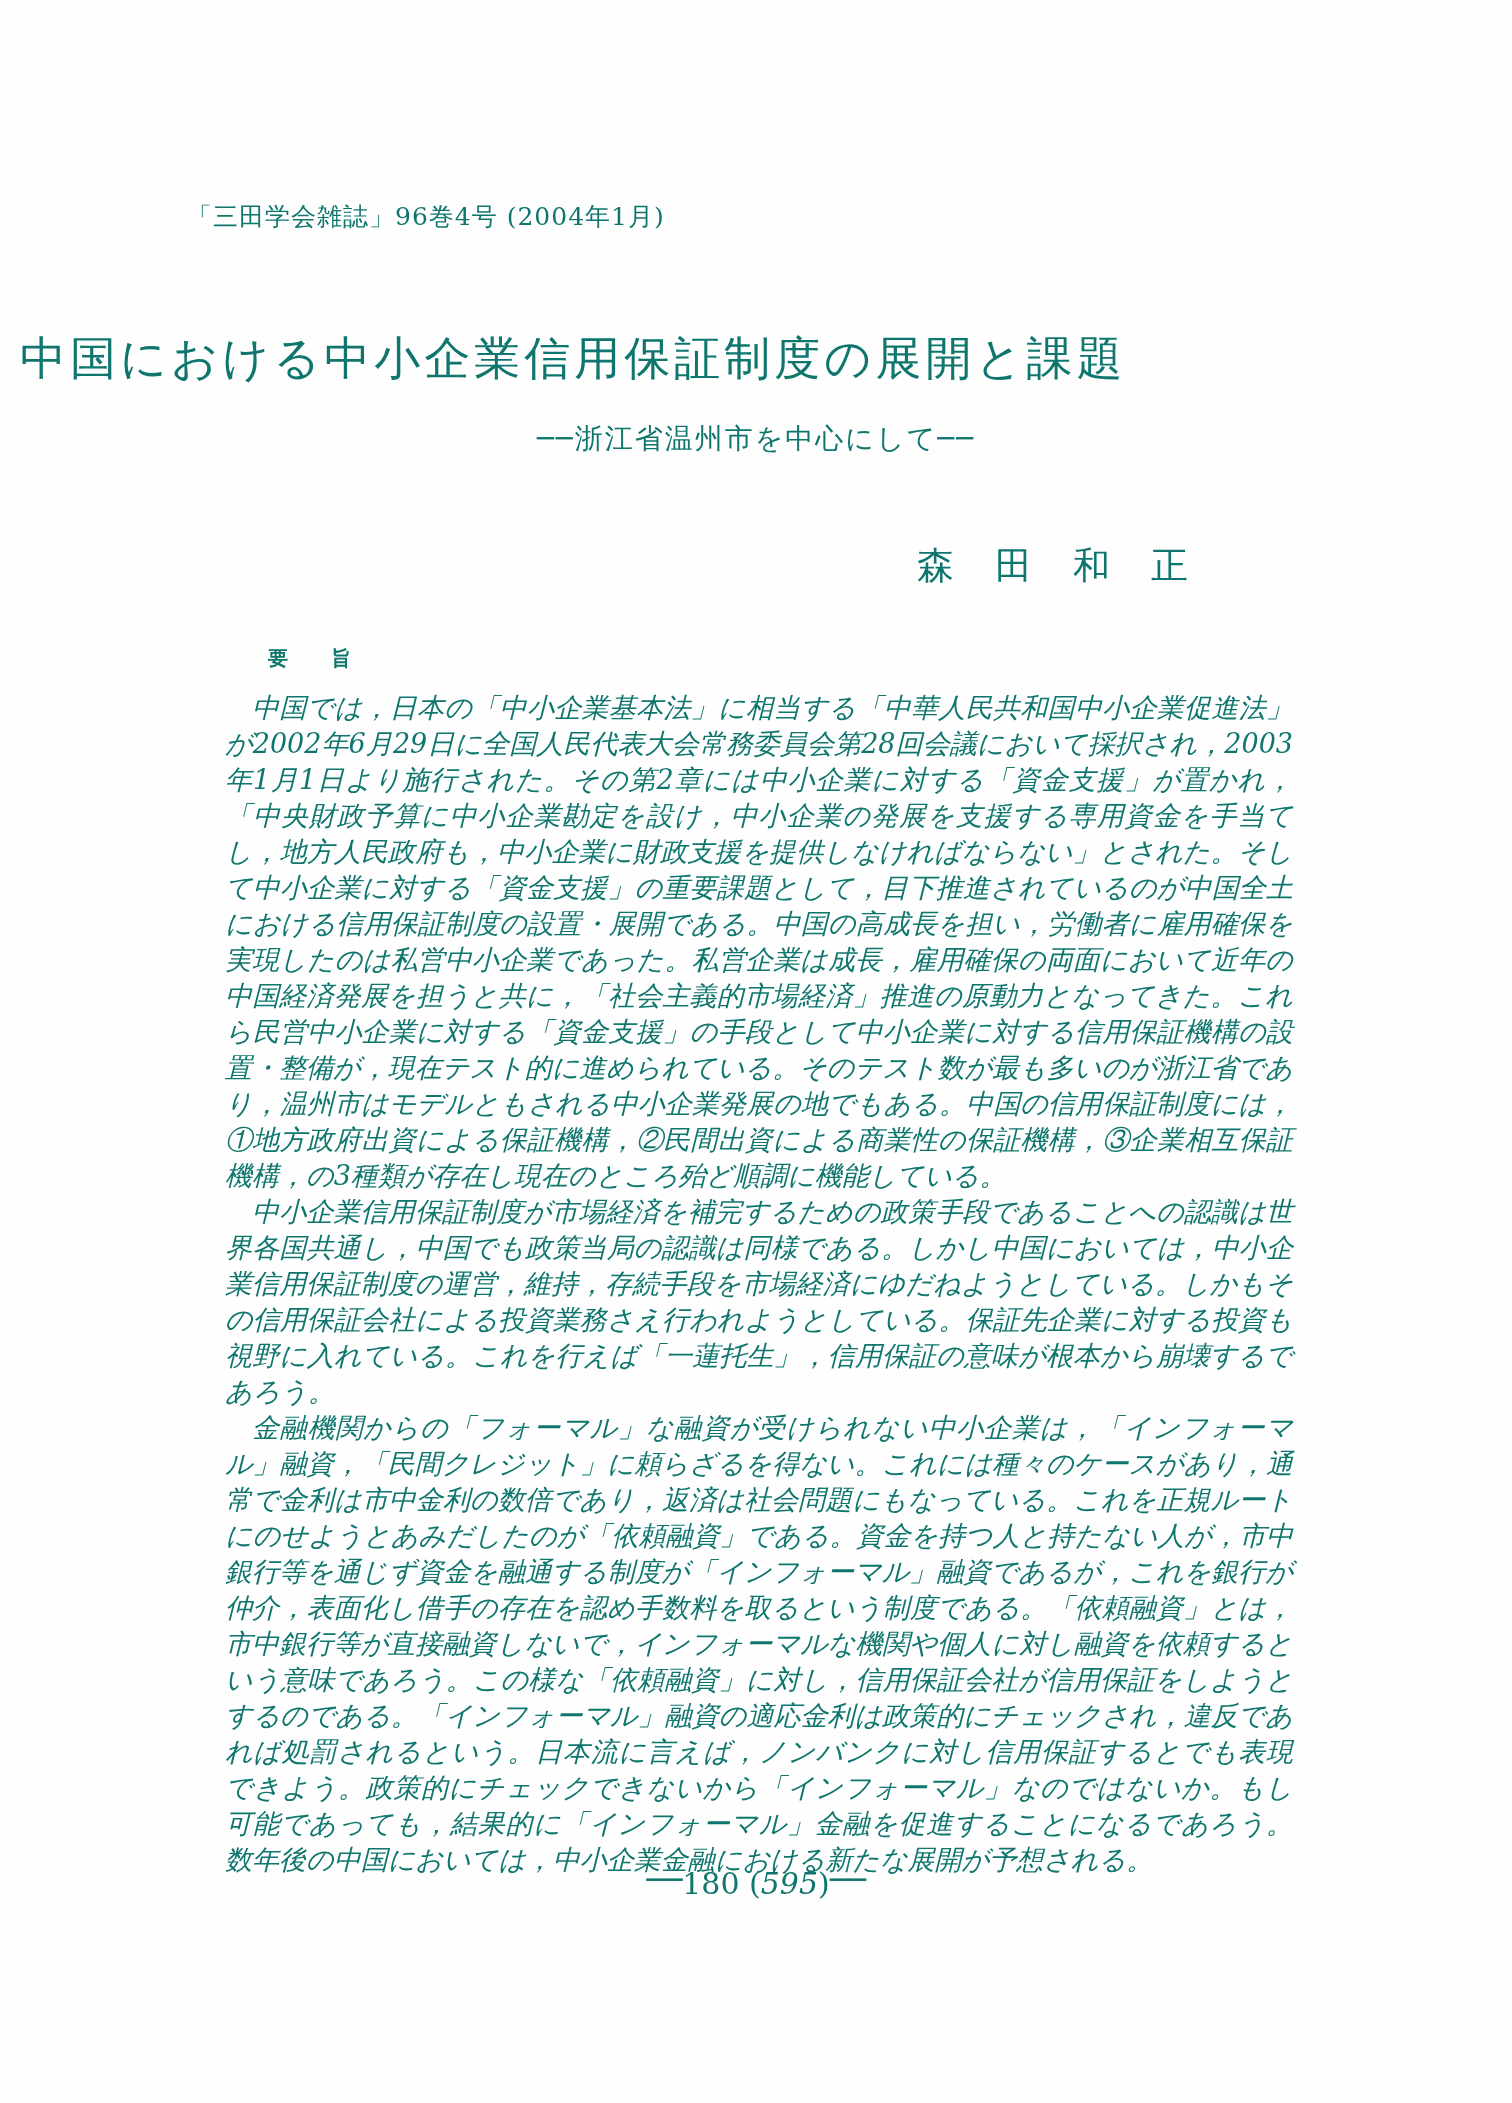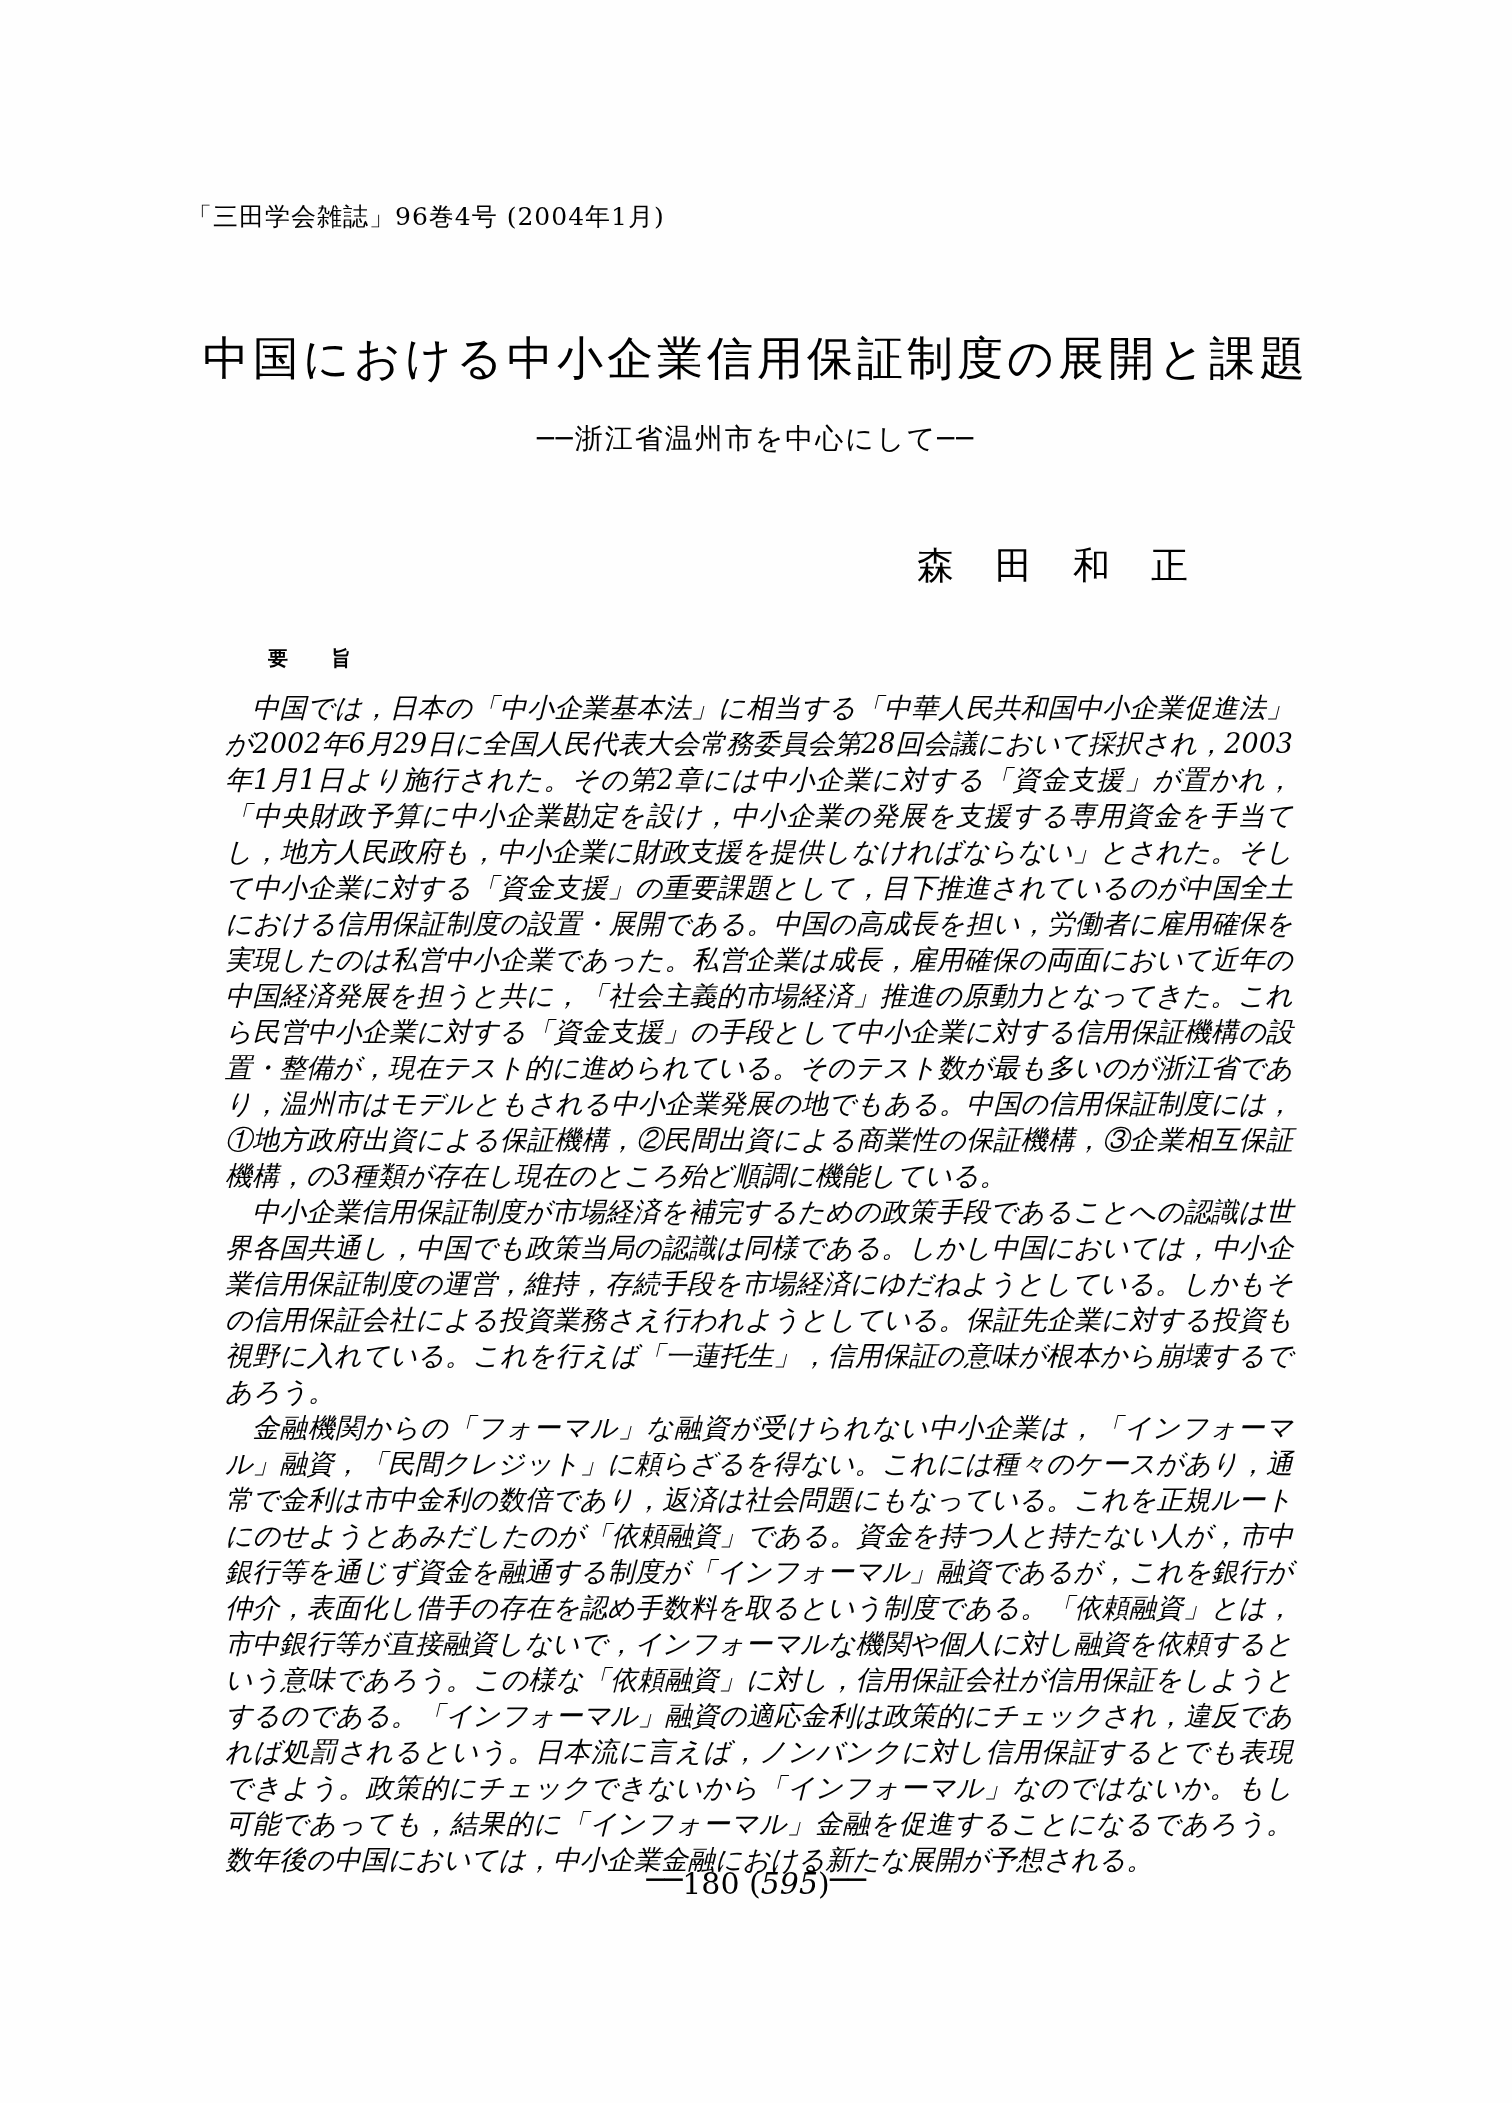--- a/index.html
+++ b/index.html
@@ -6,42 +6,42 @@
     margin: 0;
     padding: 0;
     background: #ffffff;
   }
   .page {
     position: relative;
     width: 1512px;
     height: 2103px;
     background: #fefefe;
     font-family: "DejaVu Serif", "Liberation Serif", serif;
-    color: #000000;
+    color: #0f766e;
     overflow: hidden;
   }
   .journal-line {
     position: absolute;
     left: 187px;
     top: 200px;
     font-size: 25px;
     letter-spacing: 1px;
     white-space: nowrap;
   }
   .title {
     position: absolute;
     left: 0;
     right: 0;
     top: 328px;
     margin: 0;
-    text-align: center;
     font-size: 46px;
     font-weight: 400;
     letter-spacing: 4px;
     white-space: nowrap;
+    padding-left: 20px;
   }
   .subtitle {
     position: absolute;
     left: 0;
     right: 0;
     top: 420px;
     text-align: center;
     font-size: 28px;
     letter-spacing: 2px;
     white-space: nowrap;

